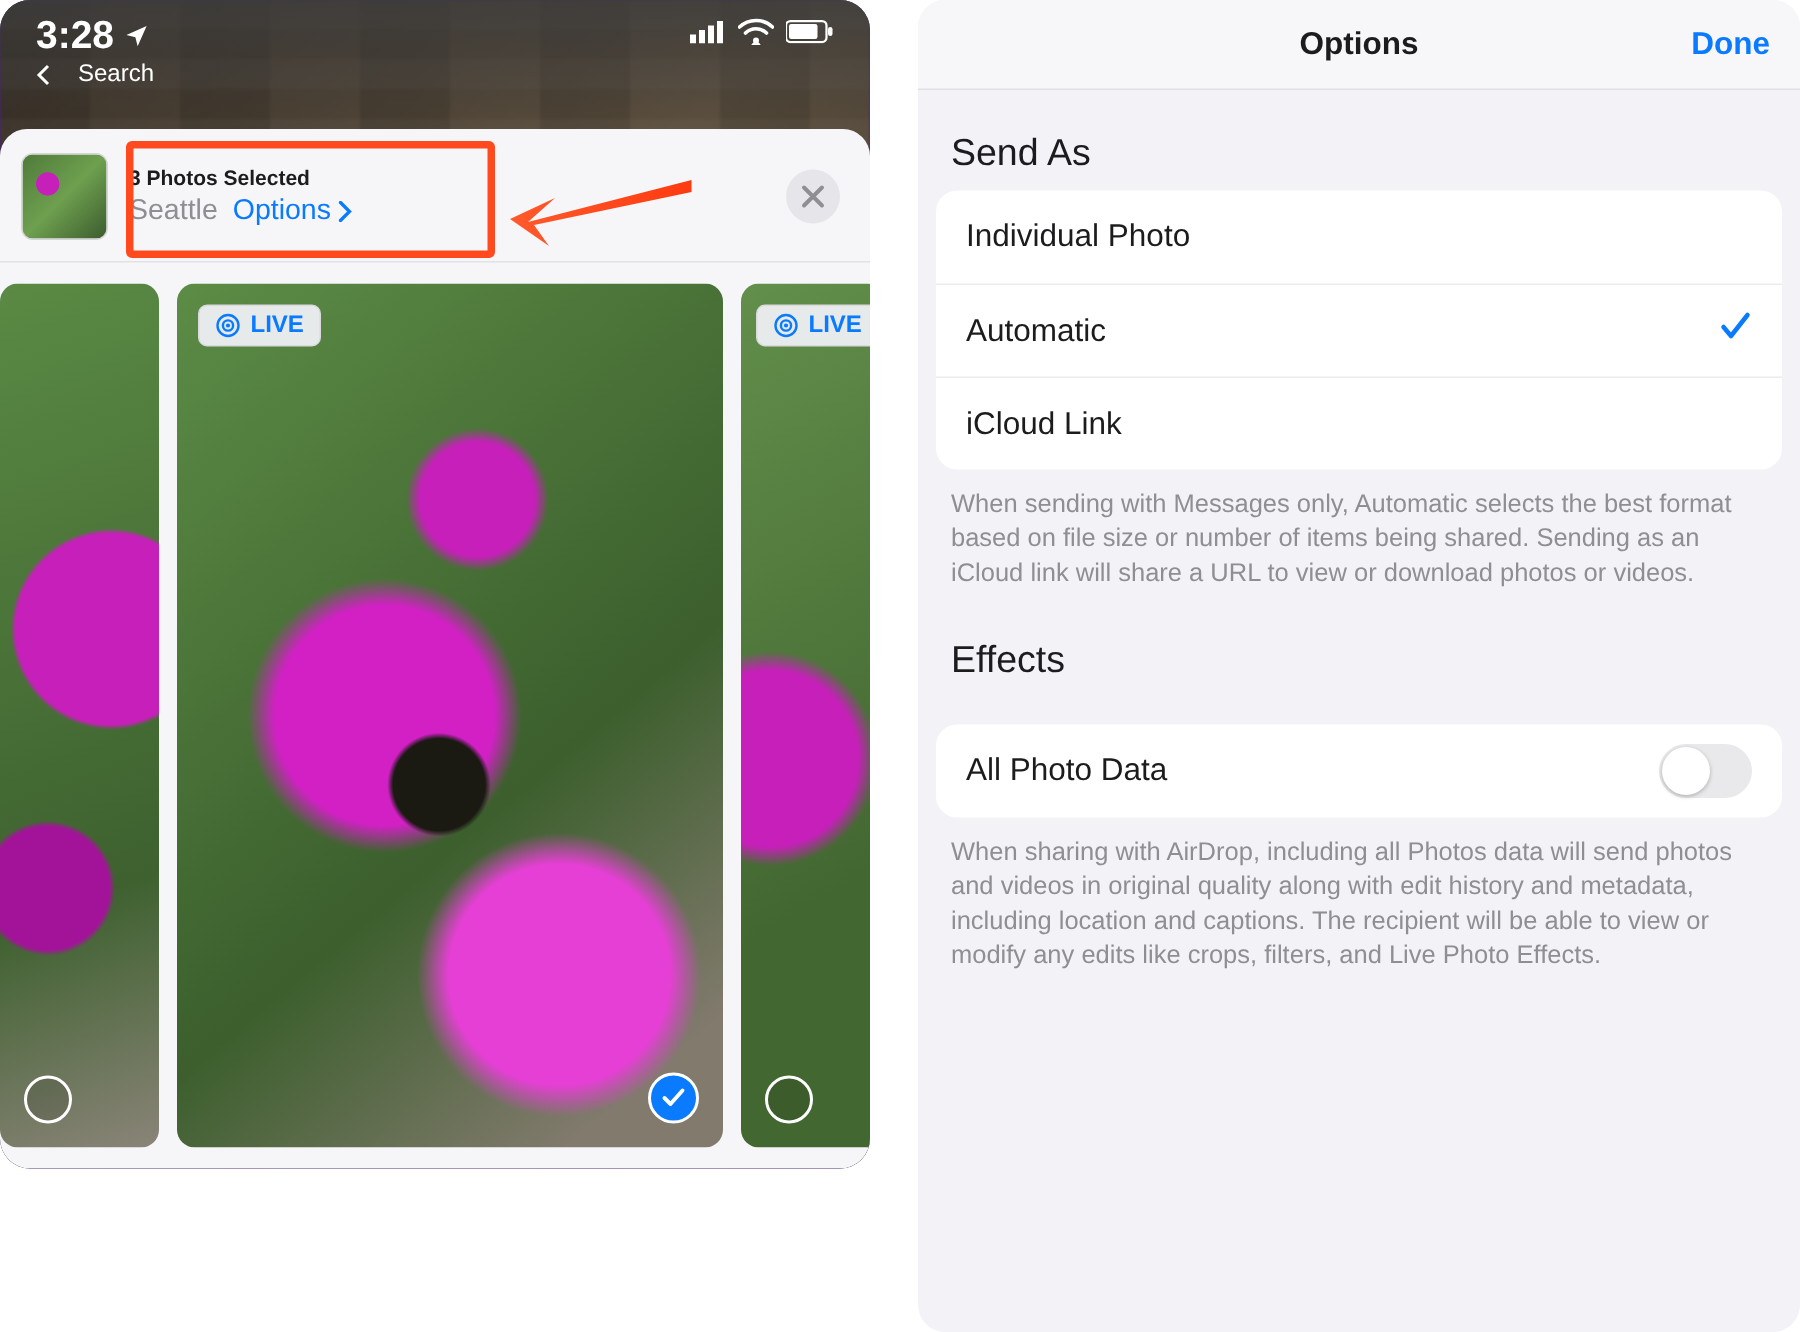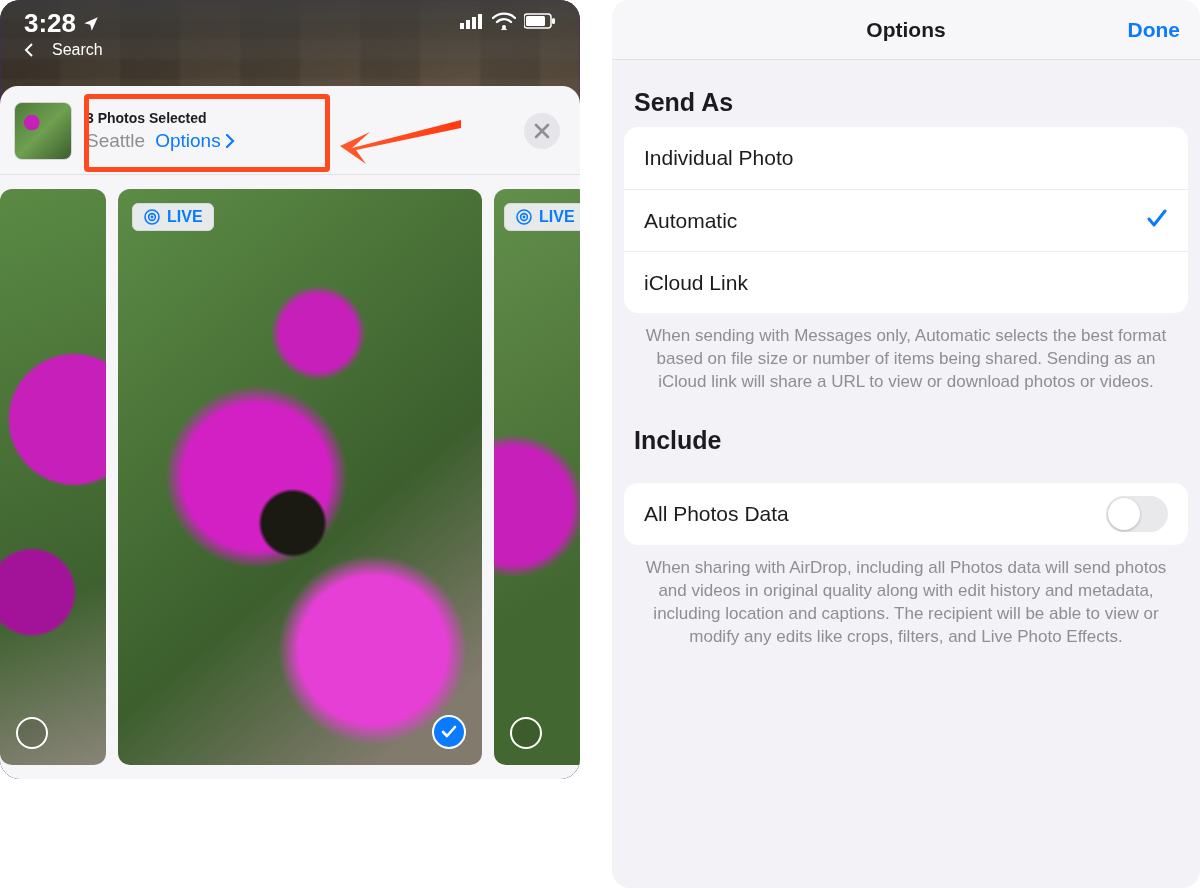--- a/index.html
+++ b/index.html
@@ -165,40 +165,39 @@
     border-bottom:1px solid #e0e0e4;
     display:flex; align-items:center; justify-content:center;
     position:relative;
   }
   .nav-title { font-size:21px; font-weight:600; color:#1c1c1e; }
   .nav-done {
     position:absolute; right:20px; top:50%; transform:translateY(-50%);
     color:#0a7aff; font-size:21px; font-weight:600;padding-left:45px;
   }
   .section-header {
-    font-size:25px; font-weight:700; color:#1c1c1e;
+    font-size:25px; font-weight:400; color:#1c1c1e;
     padding:28px 22px 10px 22px;
   }
   .group {
     background:#fff; border-radius:14px;
     margin:0 12px;
     overflow:hidden;
   }
   .row {
     min-height:62px;
     padding:0 20px;
     display:flex; align-items:center; justify-content:space-between;
     font-size:21px; color:#1c1c1e;
   }
   .row + .row { border-top:1px solid #ececef; }
   .footer-note {
     font-size:17px; line-height:1.35;
     color:#8e8e93;
     padding:12px 22px 4px 22px;
-    text-align:center;
   }
   .toggle {
     width:62px; height:36px; border-radius:20px; position:relative;
   }
   .toggle.on { background:#34c759; }
   .toggle.off { background:#e9e9eb; }
   .toggle .knob {
     position:absolute; top:2px; width:32px; height:32px; border-radius:50%;
     background:#fff; box-shadow:0 1px 3px rgba(0,0,0,.25);
   }
@@ -332,24 +331,24 @@
             <path d="M3 12 L8 18 L19 4" stroke="#0a7aff" stroke-width="3" fill="none" stroke-linecap="round" stroke-linejoin="round"></path>
           </svg>
       </span>
     </div>
     <div class="row">
       <span>iCloud Link</span>
     </div>
   </div>
   <div class="footer-note">When sending with Messages only, Automatic selects the best format based on file size or number of items being shared. Sending as an iCloud link will share a URL to view or download photos or videos.</div>
 
-  <div class="section-header">Include</div>
+  <div class="section-header">Effects</div>
   <div style="height:18px"></div>
   <div class="group">
     <div class="row">
-      <span>All Photos Data</span>
+      <span>All Photo Data</span>
       <div class="toggle off">
           <div class="knob"></div>
         </div>
     </div>
   </div>
   <div class="footer-note">When sharing with AirDrop, including all Photos data will send photos and videos in original quality along with edit history and metadata, including location and captions. The recipient will be able to view or modify any edits like crops, filters, and Live Photo Effects.</div>
 </div>
 
 </body></html>

